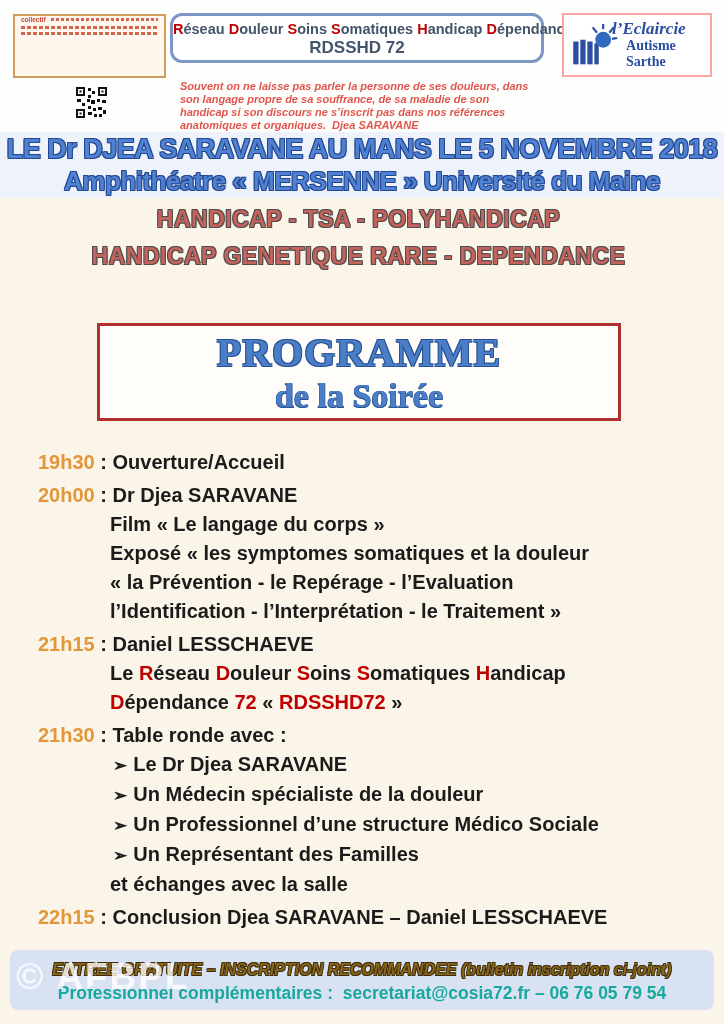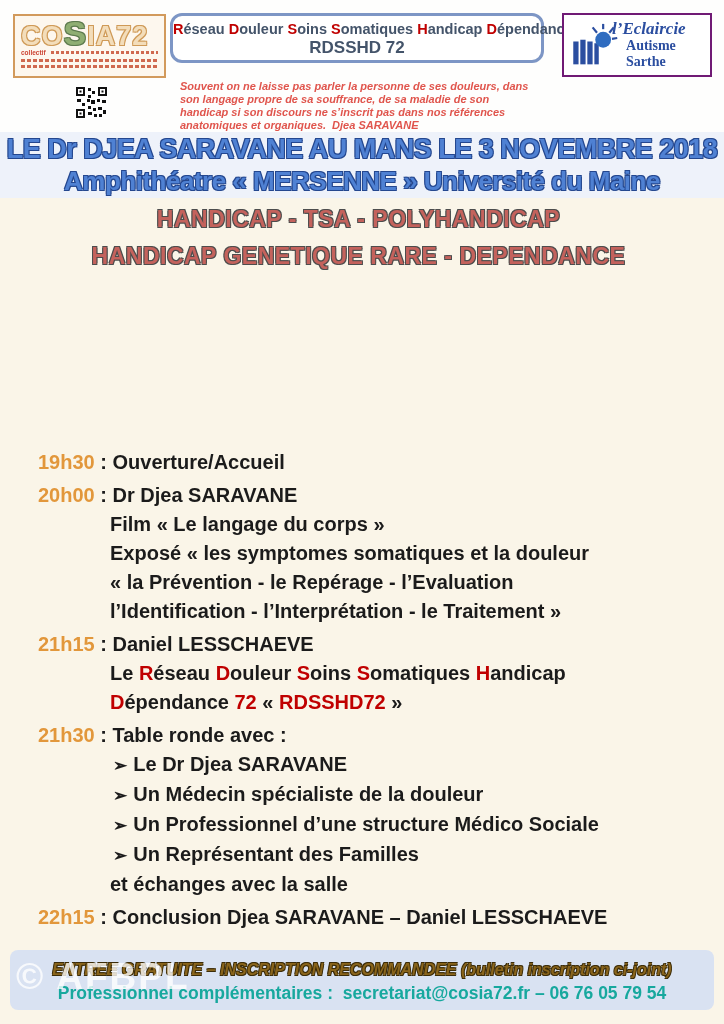--- a/index.html
+++ b/index.html
@@ -49,21 +49,21 @@
   
   .quote-block {
     position:absolute; left:180px; top:80px; width:356px;
     font-size:11px; font-weight:bold; font-style:italic; color:#e0554d; line-height:13px;
   }
   .quote-author { font-style:italic; font-weight:bold; padding-left:6px; }
 
   
   .eclaircie-box {
     position:absolute; left:562px; top:13px; width:150px; height:64px;
-    background:#fff; border:2px solid #701a75; display:flex; align-items:center; padding:2px 4px;
+    background:#fff; border:2px solid #fca5a5; display:flex; align-items:center; padding:2px 4px;
   }
   .eclaircie-text { margin-left:-14px; }
   .eclaircie-name { font-family:"Liberation Serif", serif; font-style:italic; font-weight:bold; font-size:17px; color:#2b4ea0; line-height:18px; }
   .eclaircie-sub { font-family:"Liberation Serif", serif; font-weight:bold; font-size:14px; color:#2b4ea0; padding-left:14px; }
 
   
   .title-band {
     position:absolute; left:0; top:132px; width:724px; height:66px;
     background:#eef2fa; text-align:center; padding-top:1px;
   }
@@ -129,23 +129,20 @@
   }
 </style>
 </head>
 <body>
 
 <div class="poster">
 
   <div class="top-strip">
 
     <div class="cosia-box">
-      <div class="cosia-word">
-        <span class="cosia-letter">CO</span><span class="cosia-letter green">S</span><span class="cosia-letter">IA72</span>
-      </div>
       <div class="cosia-subrow">
         <span class="cosia-collectif">collectif</span>
         <span class="text-strip"></span>
       </div>
       <div class="tagline-strip"></div>
       <div class="tagline-strip"></div>
     </div>
 
     <svg class="qr" viewBox="0 0 33 33">
       <rect x="0" y="0" width="33" height="33" fill="#fff"></rect>
@@ -198,29 +195,33 @@
         <line x1="56" y1="18" x2="50" y2="19" stroke="#2b4ea0" stroke-width="2.5"></line>
       </svg>
       <div class="eclaircie-text">
         <div class="eclaircie-name">l’Eclaircie</div>
         <div class="eclaircie-sub">Autisme Sarthe</div>
       </div>
     </div>
   </div>
 
   <div class="title-band">
-    <div class="title-line">LE Dr DJEA SARAVANE AU MANS LE 3 NOVEMBRE 2018</div>
+    <div class="title-line">LE Dr DJEA SARAVANE AU MANS LE 5 NOVEMBRE 2018</div>
     <div class="title-line second">Amphithéatre « MERSENNE » Université du Maine</div>
   </div>
 
   <div class="themes">
     <div class="theme-line">HANDICAP - TSA - POLYHANDICAP</div>
     <div class="theme-line">HANDICAP GENETIQUE RARE - DEPENDANCE</div>
   </div>
 
+  <div class="program-box">
+    <div class="program-title">PROGRAMME</div>
+    <div class="program-subtitle">de la Soirée</div>
+  </div>
 
   <div class="schedule">
       <div class="entry">
         <div class="line"><span class="time">19h30</span> : <span class="run-k">Ouverture/Accueil</span></div>
       </div>
       <div class="entry">
         <div class="line"><span class="time">20h00</span> : <span class="run-k">Dr Djea SARAVANE</span></div>
         <div class="line cont"><span class="run-k">Film « Le langage du corps »</span></div>
         <div class="line cont"><span class="run-k">Exposé « les symptomes somatiques et la douleur</span></div>
         <div class="line cont"><span class="run-k">« la Prévention - le Repérage - l’Evaluation</span></div>

